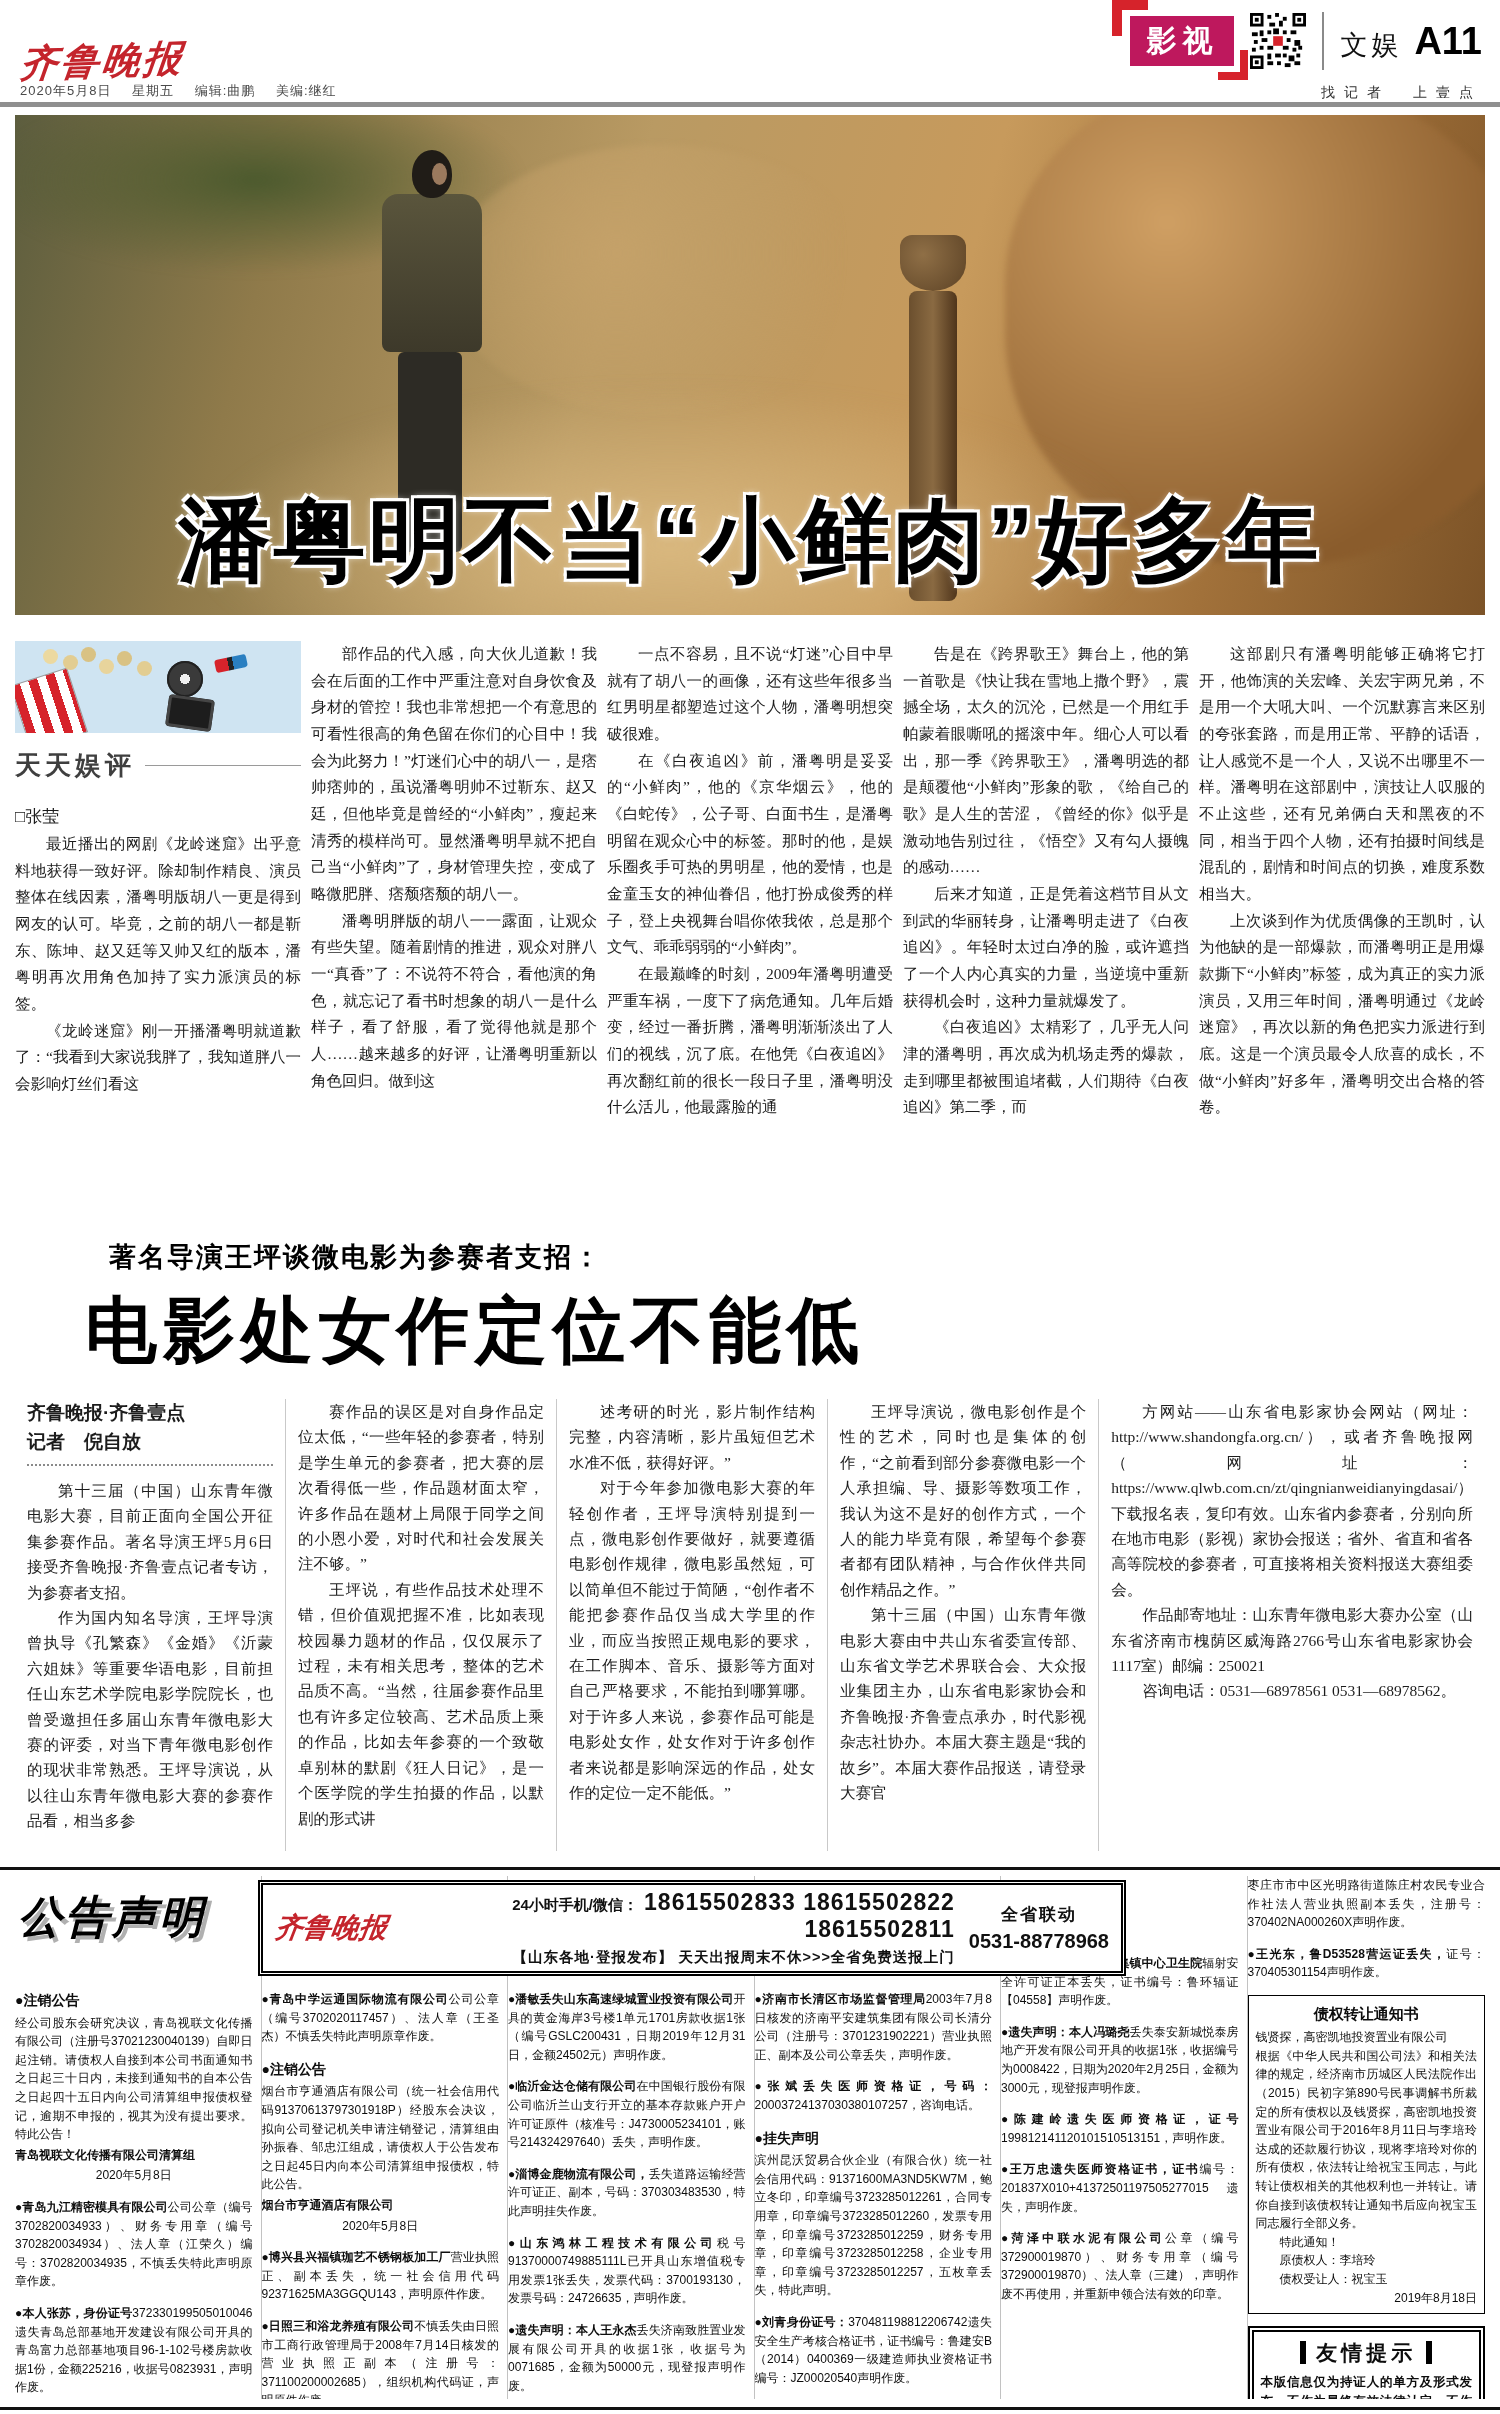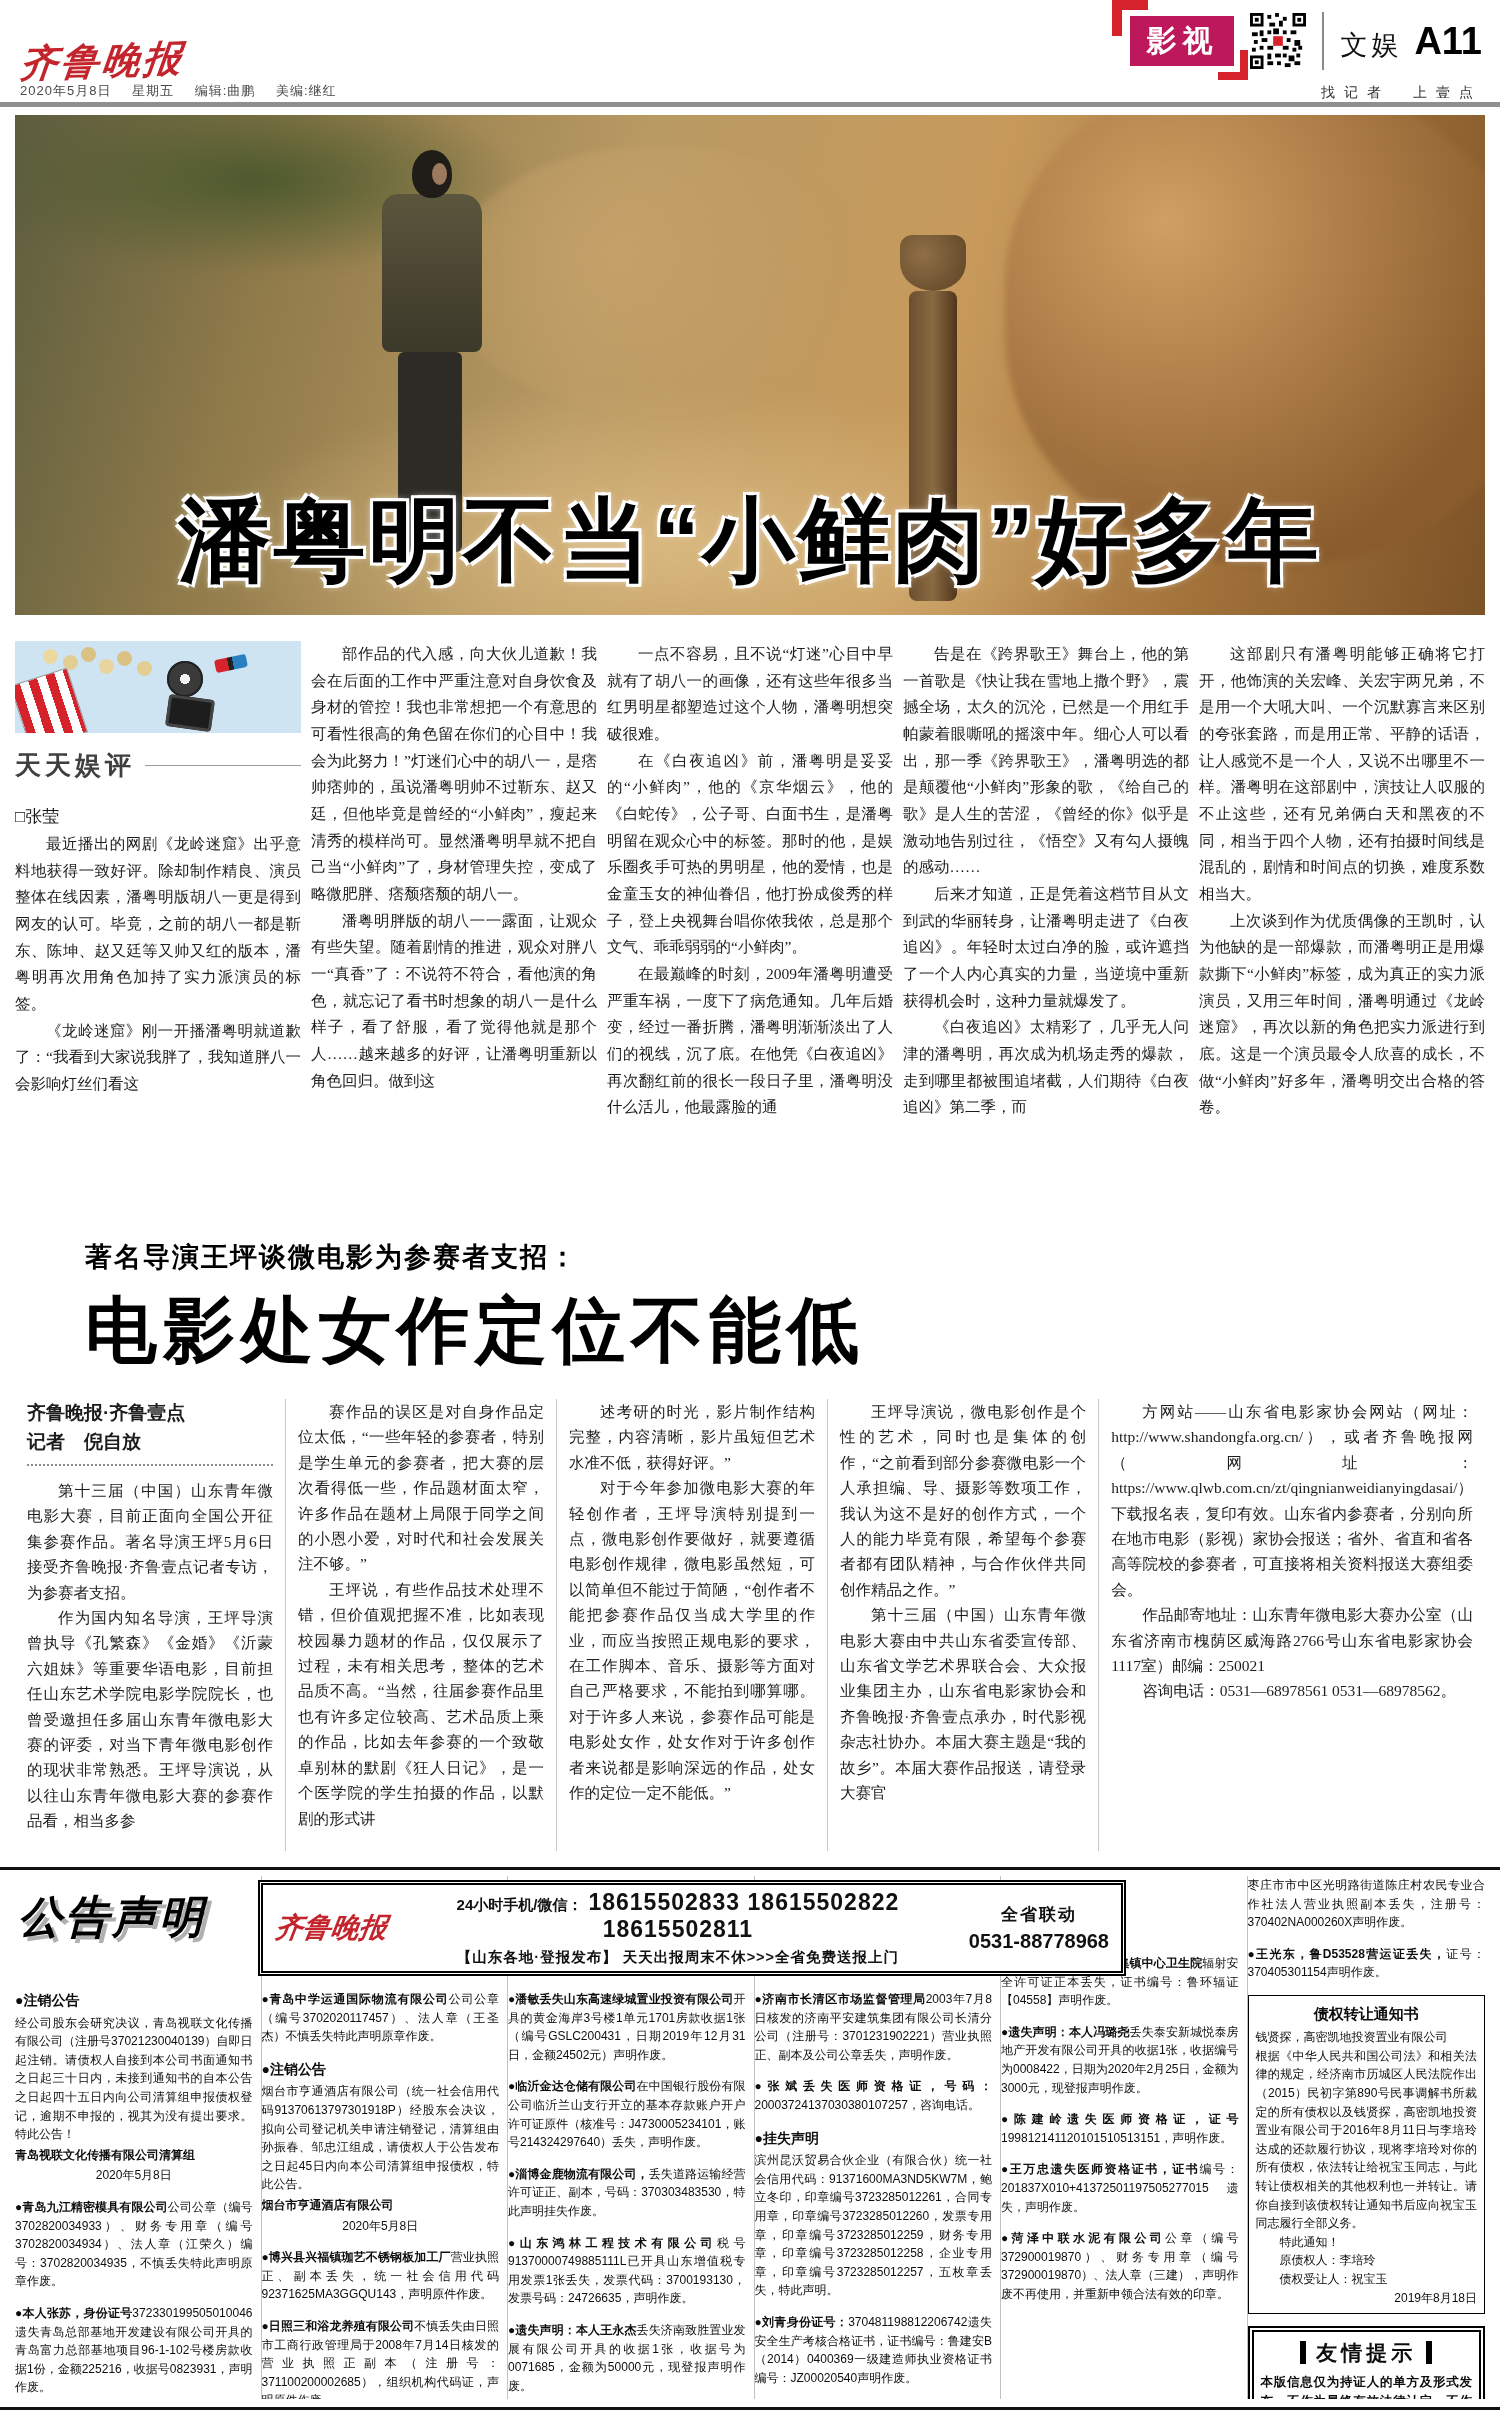--- a/index.html
+++ b/index.html
@@ -67,39 +67,39 @@
   .glasses3d{position:absolute;left:200px;top:16px;width:32px;height:13px;border-radius:3px;transform:rotate(-12deg);
      background:linear-gradient(90deg,#d6232b 0 13px,#222 13px 18px,#2a7fc1 18px 32px);}
   .tvset{position:absolute;left:152px;bottom:4px;width:46px;height:32px;background:#1d1d1d;border-radius:4px;
      transform:rotate(8deg);box-shadow:inset 0 0 0 3px #454545;}
   .banner-title{display:flex;align-items:center;gap:10px;font-family:"Liberation Sans",sans-serif;
      font-size:26px;font-weight:900;color:#3f3f3f;letter-spacing:4px;margin:4px 0 14px;}
   .banner-title::after{content:"";flex:1;height:1px;background:#9a9a9a;}
   .author{font-size:17px;margin:0 0 14px;text-indent:0 !important;}
   
   .feature{margin:30px 15px 0;}
-  .kicker{margin-left:70px;font-size:27px;font-weight:700;letter-spacing:2px;color:#000;}
+  .kicker{margin-left:94px;font-size:27px;font-weight:700;letter-spacing:2px;color:#000;}
   .fheadline{margin:8px 0 20px 70px;font-size:72px;font-weight:900;letter-spacing:6px;color:#000;}
   .fcols{display:flex;height:452px;overflow:hidden;}
   .fcol{flex:1;padding:0 12px;font-family:"Liberation Serif","DejaVu Serif",serif;
         font-size:15.5px;line-height:1.64;text-align:justify;color:#1c1c1c;}
   .fcol+.fcol{border-left:1px solid #c9c9c9;}
   .fcol p{margin:0;text-indent:2em;}
   .byline{font-family:"Liberation Sans",sans-serif;font-size:19px;font-weight:700;line-height:1.5;
         padding-bottom:8px;border-bottom:2px dotted #8a8a8a;margin-bottom:12px;}
   
   .notices{position:relative;margin-top:16px;height:543px;box-sizing:border-box;
         border-top:3px solid #111;border-bottom:3px solid #111;}
   .ntitle{position:absolute;left:18px;top:18px;font-size:44px;font-weight:900;font-style:italic;
         letter-spacing:3px;color:#000;text-shadow:4px 4px 0 #b0b0b0;}
   .hotline{position:absolute;left:258px;top:10px;width:868px;height:96px;border:5px double #000;
         box-sizing:border-box;display:flex;align-items:center;gap:14px;padding:4px 12px;background:#fff;z-index:2;}
   .hb-logo{font-family:"Liberation Serif","DejaVu Serif",serif;font-style:italic;font-weight:900;
         font-size:28px;color:#c4242c;transform:skewX(-8deg);white-space:nowrap;}
-  .hb-mid{flex:1;text-align:center;}
+  .hb-mid{flex:1;text-align:right;}
   .hb-phones{font-size:15px;font-weight:700;}
   .hb-phones b{font-size:23px;letter-spacing:1px;margin-left:6px;}
   .hb-sub{font-size:14.5px;font-weight:700;margin-top:5px;letter-spacing:1px;}
   .hb-right{text-align:center;font-weight:900;white-space:nowrap;}
   .hb-region{font-size:17px;letter-spacing:2px;}
   .hb-tel{font-size:20px;margin-top:4px;}
   .ads{display:flex;gap:8px;padding:6px 15px 8px;height:100%;box-sizing:border-box;}
   .acol{flex:1;overflow:hidden;box-sizing:border-box;font-size:12px;line-height:1.55;text-align:justify;color:#0d0d0d;}
   .acol+.acol{border-left:1px solid #c2c2c2;}
   .acol.pt1{padding-top:114px;}

